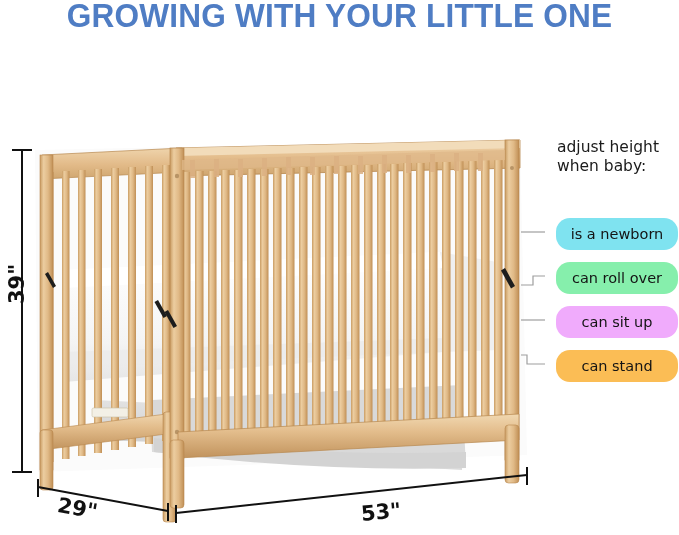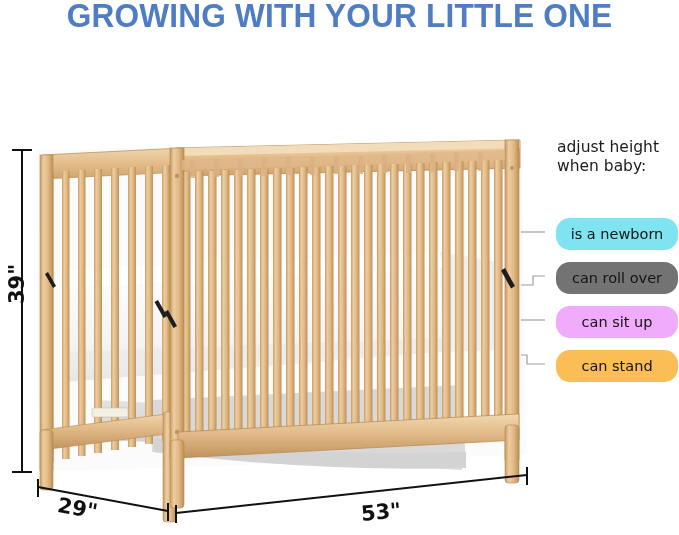--- a/index.html
+++ b/index.html
@@ -262,21 +262,21 @@
   </svg>
 
   <div class="adjust-text">
     <div>adjust height</div>
     <div>when baby:</div>
   </div>
 
   <div class="pill" id="pill-0" style="background: rgb(127, 227, 240);">
     <span>is a newborn</span>
   </div>
-  <div class="pill" id="pill-1" style="background: #737373; text-align: center;">
+  <div class="pill" id="pill-1" style="background: #86efac; text-align: center;">
     <span>can roll over</span>
   </div>
   <div class="pill" id="pill-2" style="background: #f0abfc;">
     <span>can sit up</span>
   </div>
   <div class="pill" id="pill-3" style="background: rgb(251, 189, 85);">
     <span>can stand</span>
   </div>
 
   <div class="dim" id="dim-h">39"</div>

